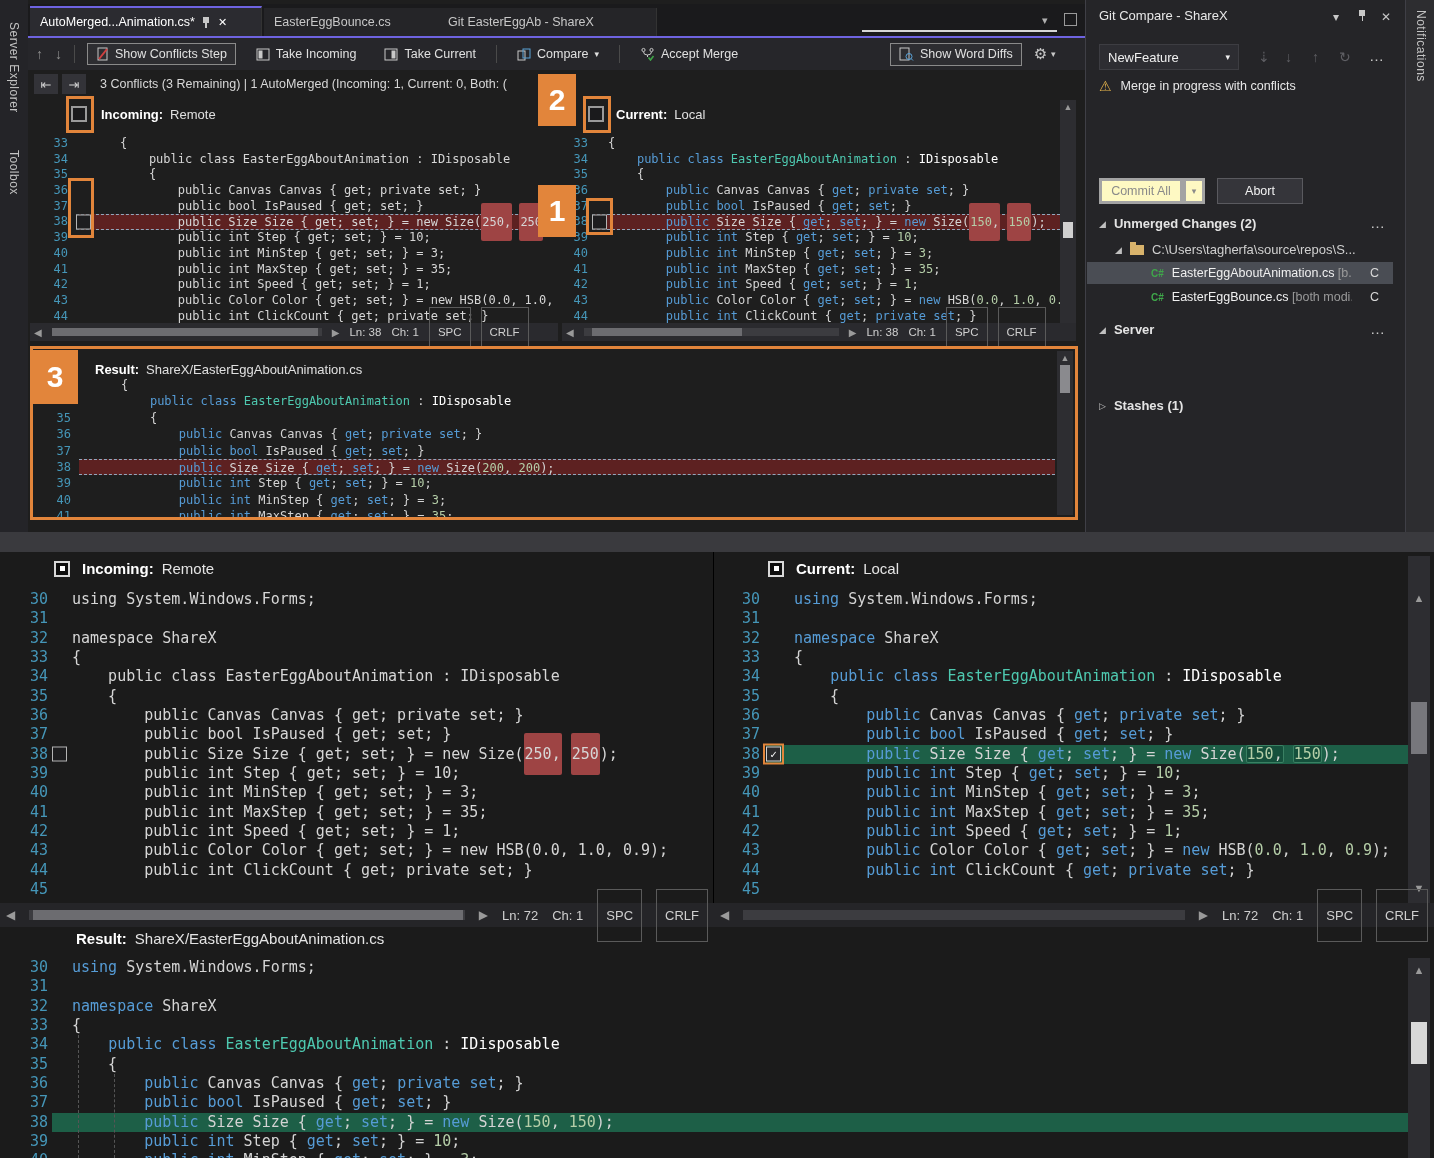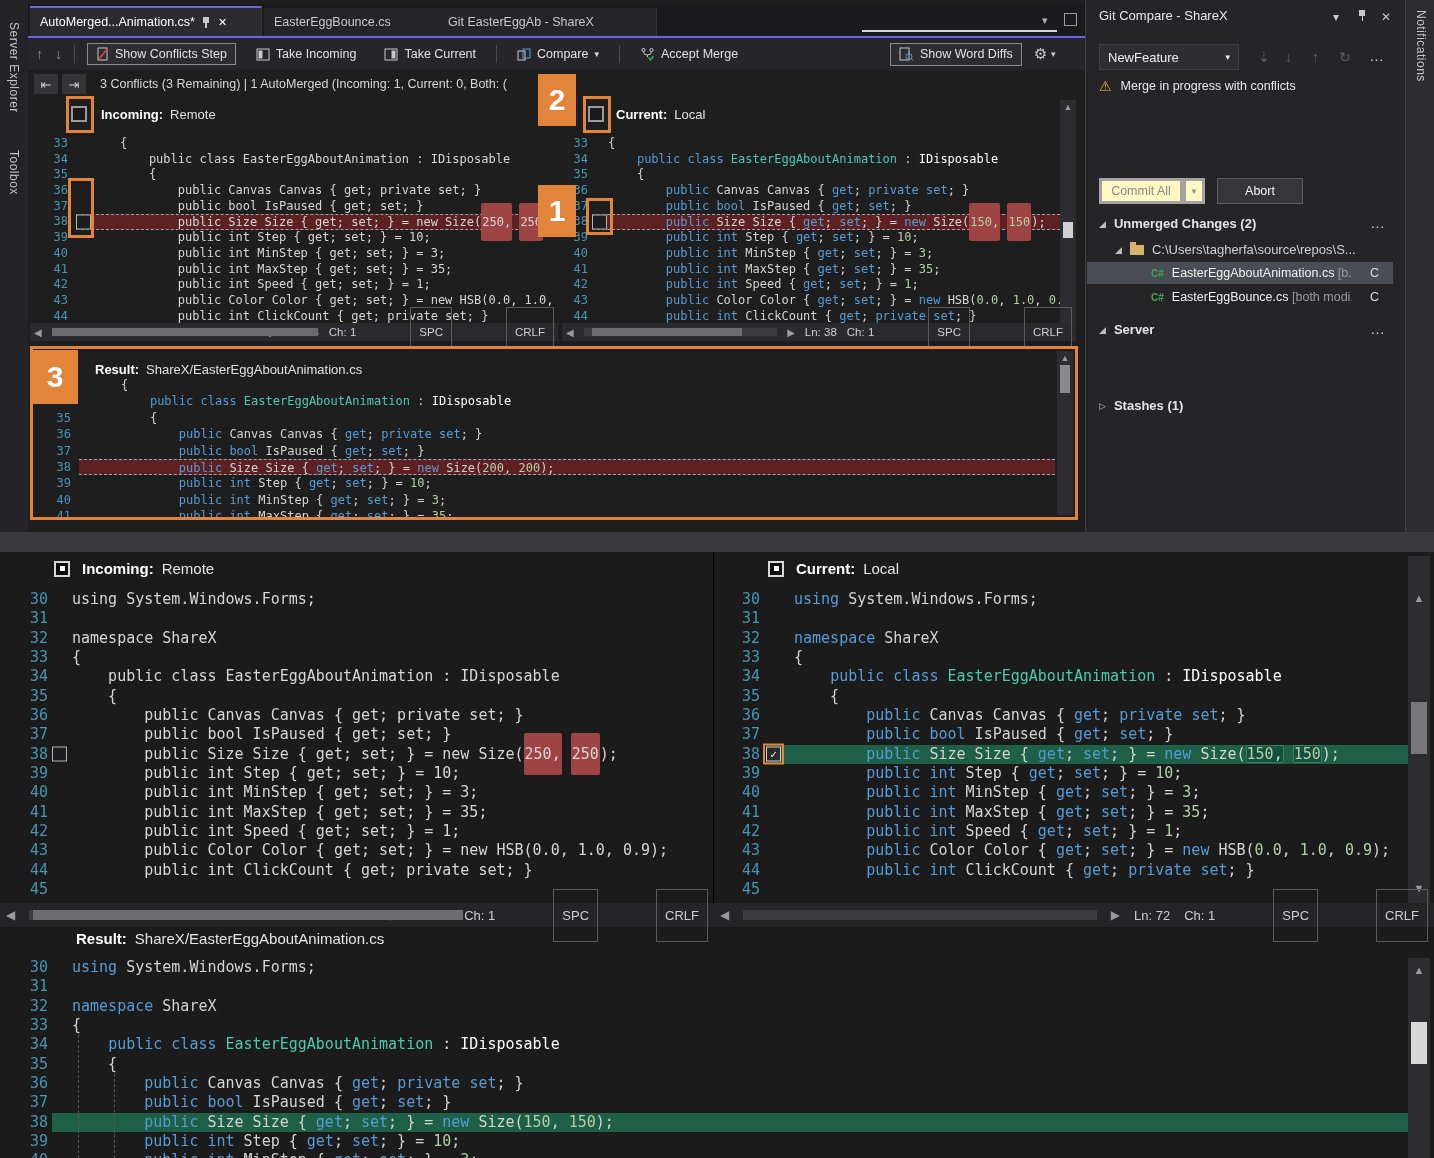--- a/index.html
+++ b/index.html
@@ -54,21 +54,21 @@
   .cbx{position:absolute;left:0;top:50%;transform:translateY(-50%);box-sizing:border-box;
        display:flex;align-items:center;justify-content:center;}
   .cbx-empty{width:15px;height:15px;border:1.5px solid #b4b4b4;background:#1d1d1f;}
   .cbx-check{width:15px;height:15px;border:1.5px solid #d0d0d0;background:#2a2a2c;color:#fff;font-size:11px;}
   .cbx-orange{outline:2.5px solid #e2853b;outline-offset:1px;}
   
   .sbar{position:absolute;height:18px;background:#2a2a2e;display:flex;align-items:center;
         font-size:11.5px;color:#cfcfcf;gap:10px;box-sizing:border-box;padding:0 4px;}
   .strack{height:8px;background:#3c3c40;flex:1;position:relative;}
   .sthumb{position:absolute;top:0;height:8px;background:#6c6c70;}
-  .scell{border:1px solid #5a5a5a;padding:18px 8px;margin-left:44px;}
+  .scell{border:1px solid #5a5a5a;padding:18px 8px;}
   .sarr{color:#9a9a9a;font-size:10px;}
   
   .resultpane{position:absolute;left:30px;top:346px;width:1048px;height:174px;box-sizing:border-box;
               border:3px solid #e2853b;background:#1e1e1e;}
   
   .vscroll{position:absolute;background:#2d2d31;}
   .vthumb{position:absolute;left:3px;right:3px;background:#8a8a8e;}
   .varrow{position:absolute;left:0;right:0;text-align:center;color:#9a9a9a;font-size:9px;}
   
   .gitpanel{position:absolute;left:1085px;top:0;width:320px;height:532px;background:#252528;

